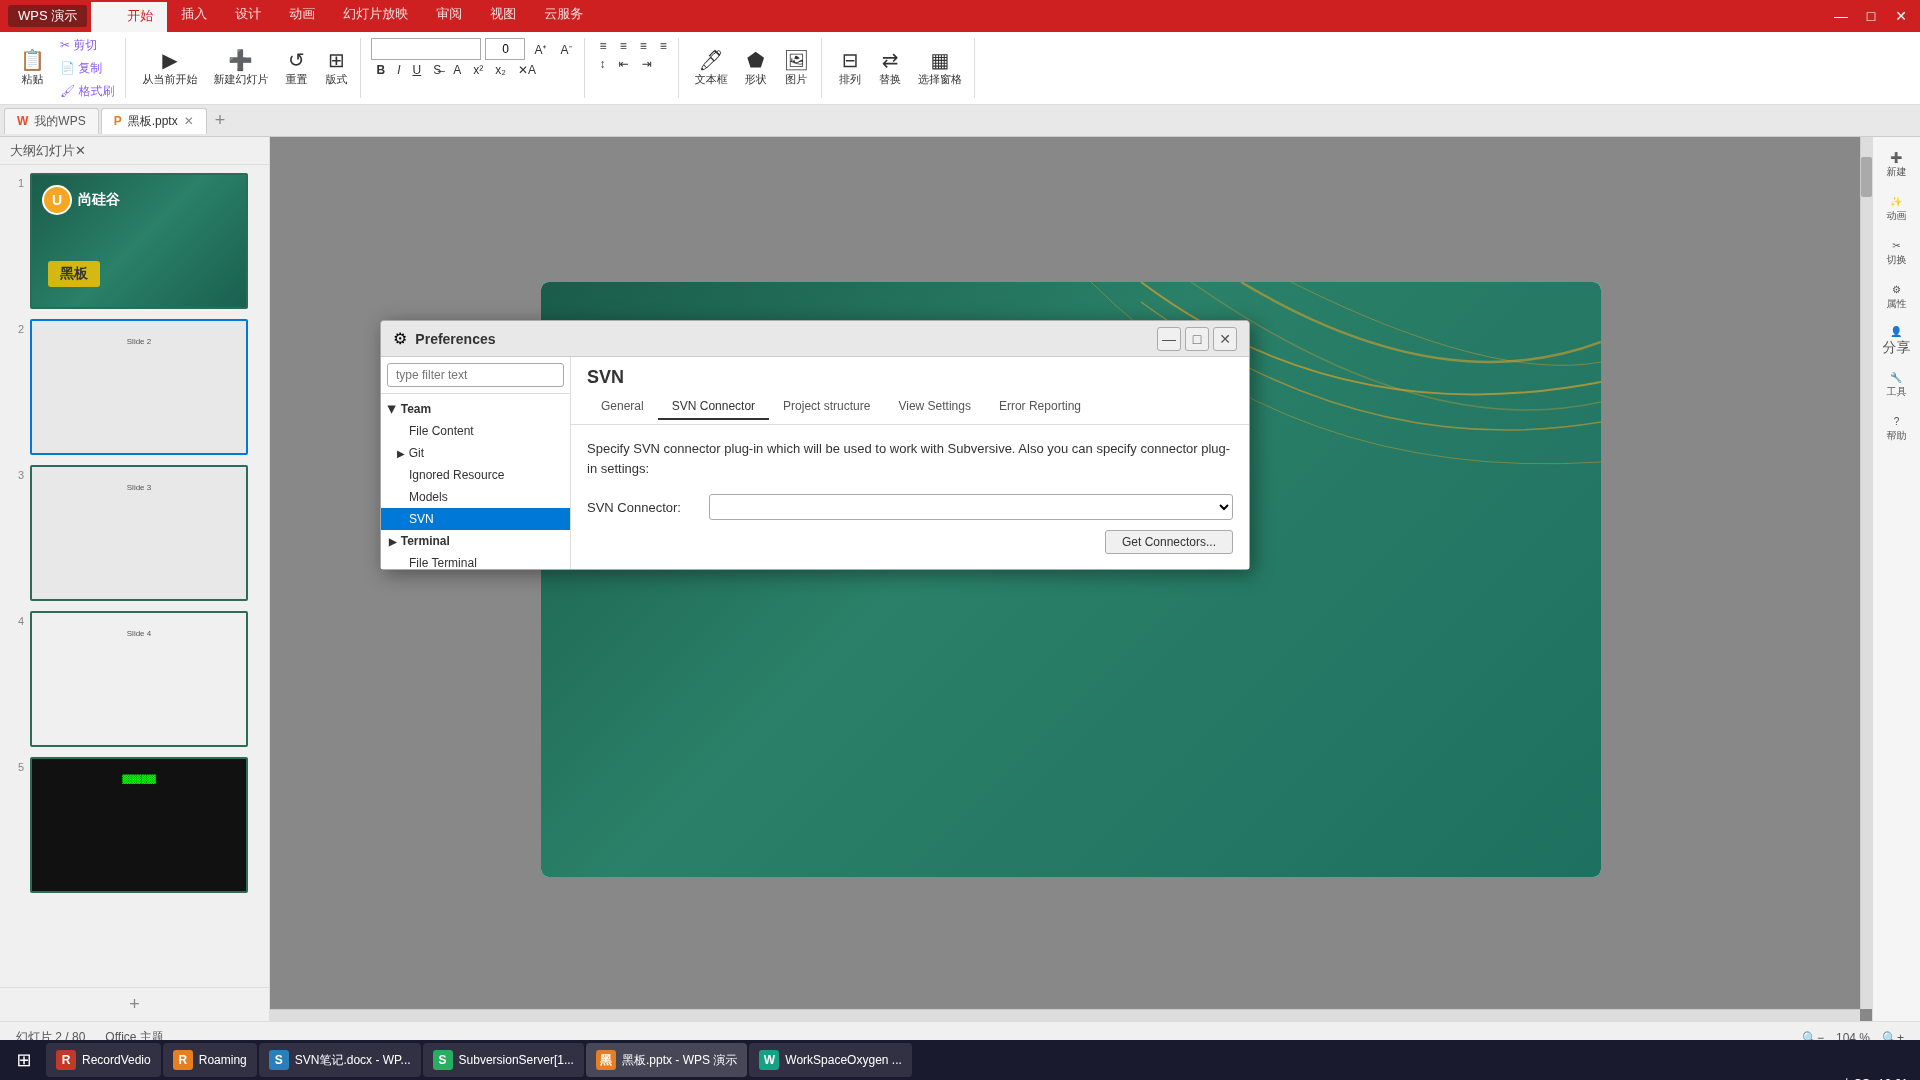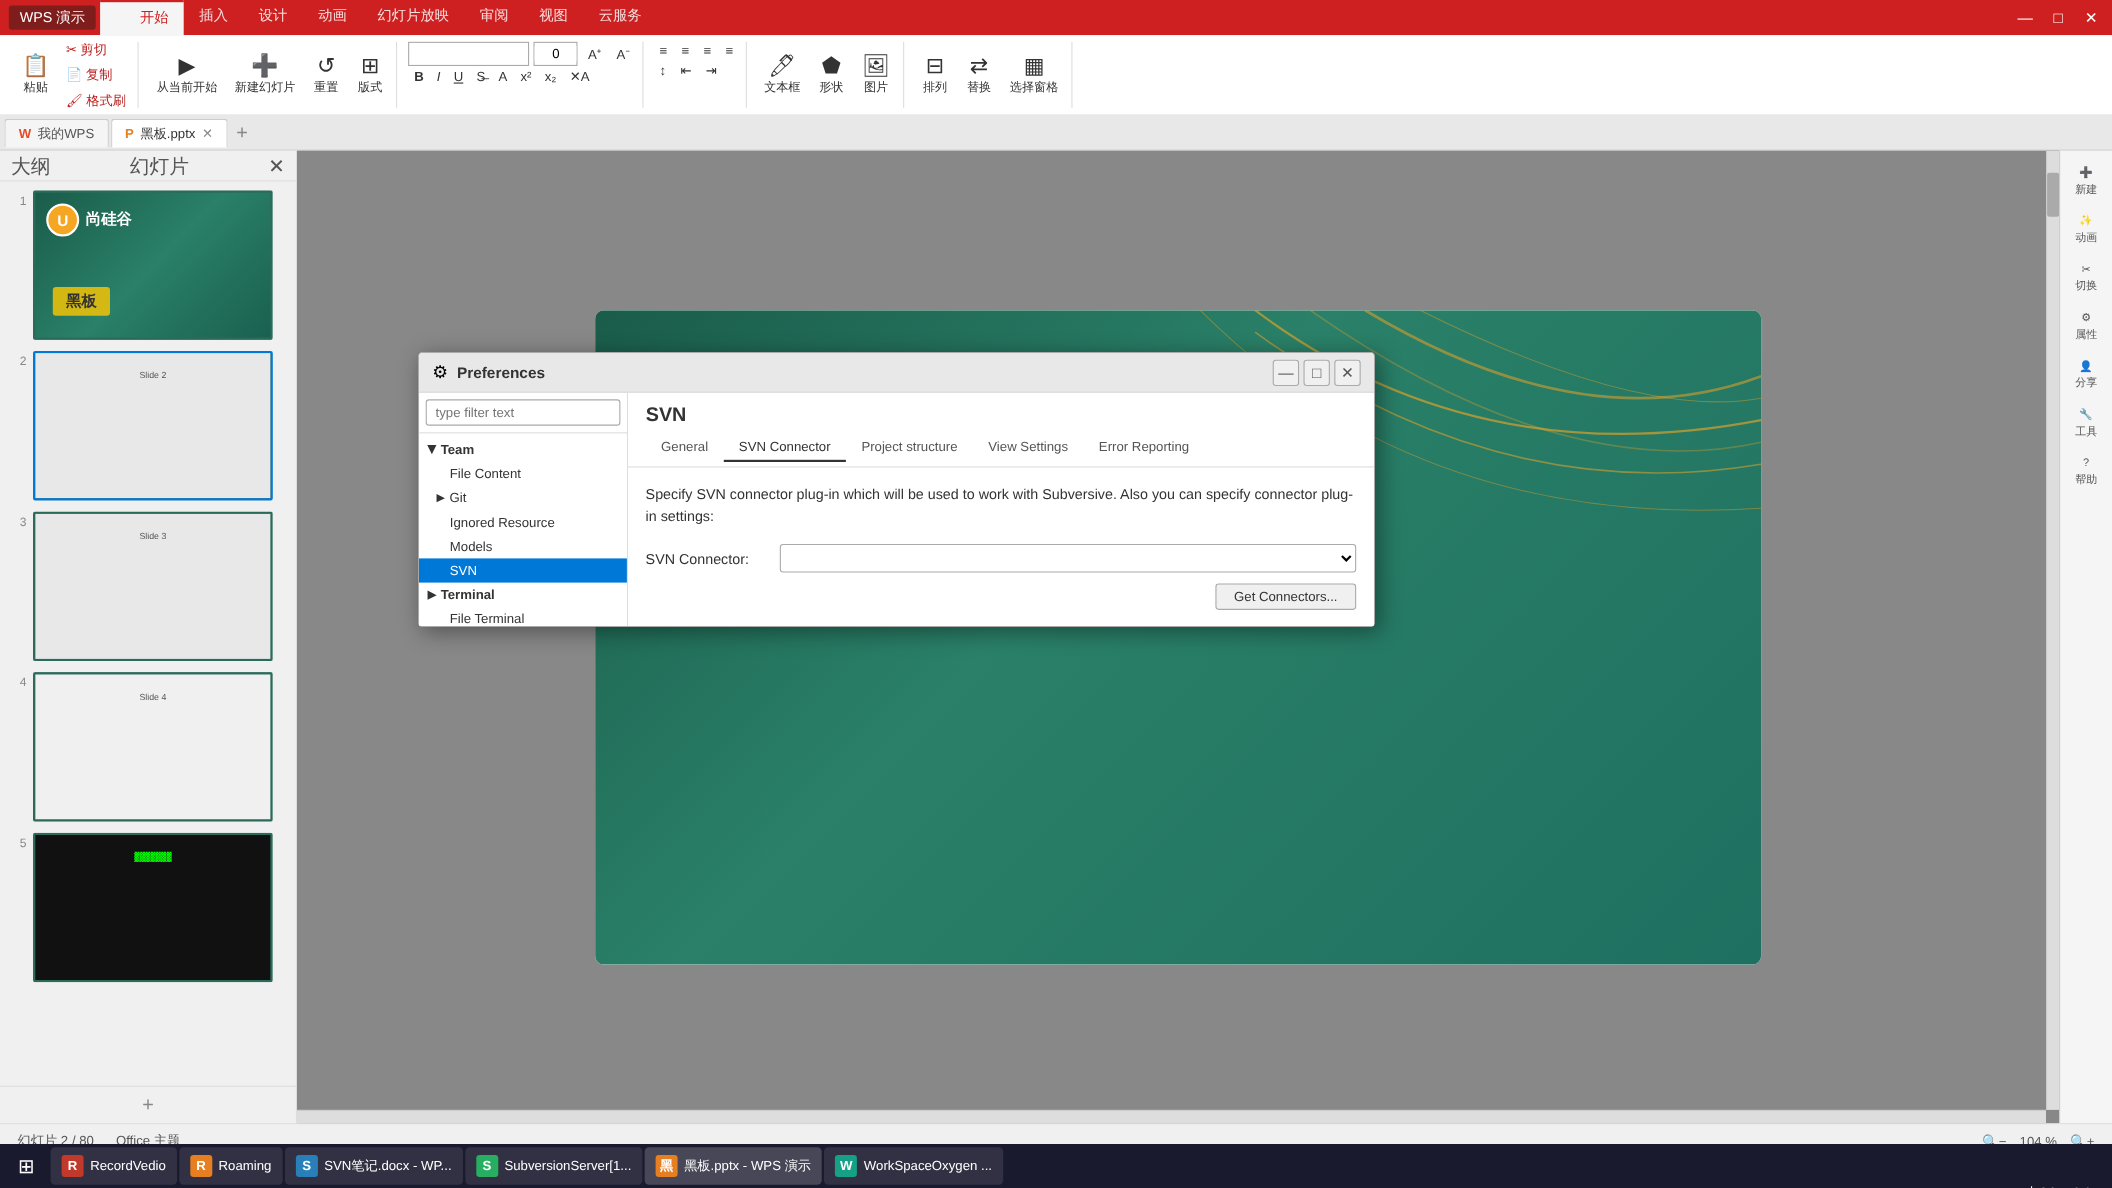--- a/index.html
+++ b/index.html
@@ -93,21 +93,21 @@
       font-size: 20px;
       line-height: 1;
     }
     .ribbon-btn-small {
       display: flex;
       align-items: center;
       gap: 3px;
       padding: 2px 5px;
       font-size: 12px;
       cursor: pointer;
-      color: #b91c1c;
+      color: #8b5cf6;
     }
 
     
     .doc-tabs {
       height: 32px;
       background: #e8e8e8;
       display: flex;
       align-items: center;
       padding: 0 4px;
       gap: 2px;
@@ -155,25 +155,24 @@
       border-right: 1px solid #ddd;
       display: flex;
       flex-direction: column;
       overflow: hidden;
     }
     .slide-panel-header {
       height: 28px;
       display: flex;
       align-items: center;
       padding: 0 10px;
-      font-size: 18px;
+      font-size: 13px;
       color: #555;
       border-bottom: 1px solid #ddd;
       background: #f0f0f0;
-      justify-content: space-between;
     }
     .slides-list {
       flex: 1;
       overflow-y: auto;
       padding: 6px;
       display: flex;
       flex-direction: column;
       gap: 6px;
     }
     .slide-thumb {
@@ -843,21 +842,21 @@
     <div class="right-btn">
       <span>✂</span>
       <span style="font-size:10px;">切换</span>
     </div>
     <div class="right-btn">
       <span>⚙</span>
       <span style="font-size:10px;">属性</span>
     </div>
     <div class="right-btn">
       <span>👤</span>
-      <span style="font-size:10px;">分享</span>
+      <span style="font-size:14px;">分享</span>
     </div>
     <div class="right-btn">
       <span>🔧</span>
       <span style="font-size:10px;">工具</span>
     </div>
     <div class="right-btn">
       <span>?</span>
       <span style="font-size:10px;">帮助</span>
     </div>
   </div>

